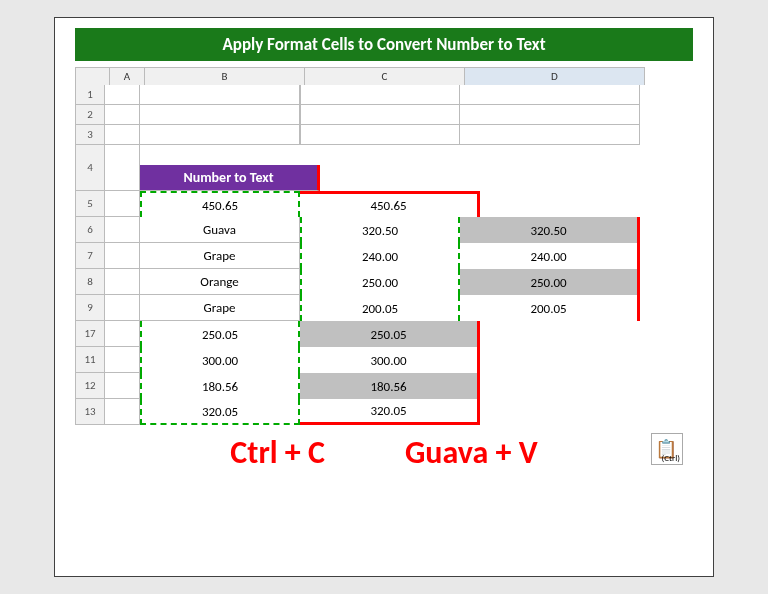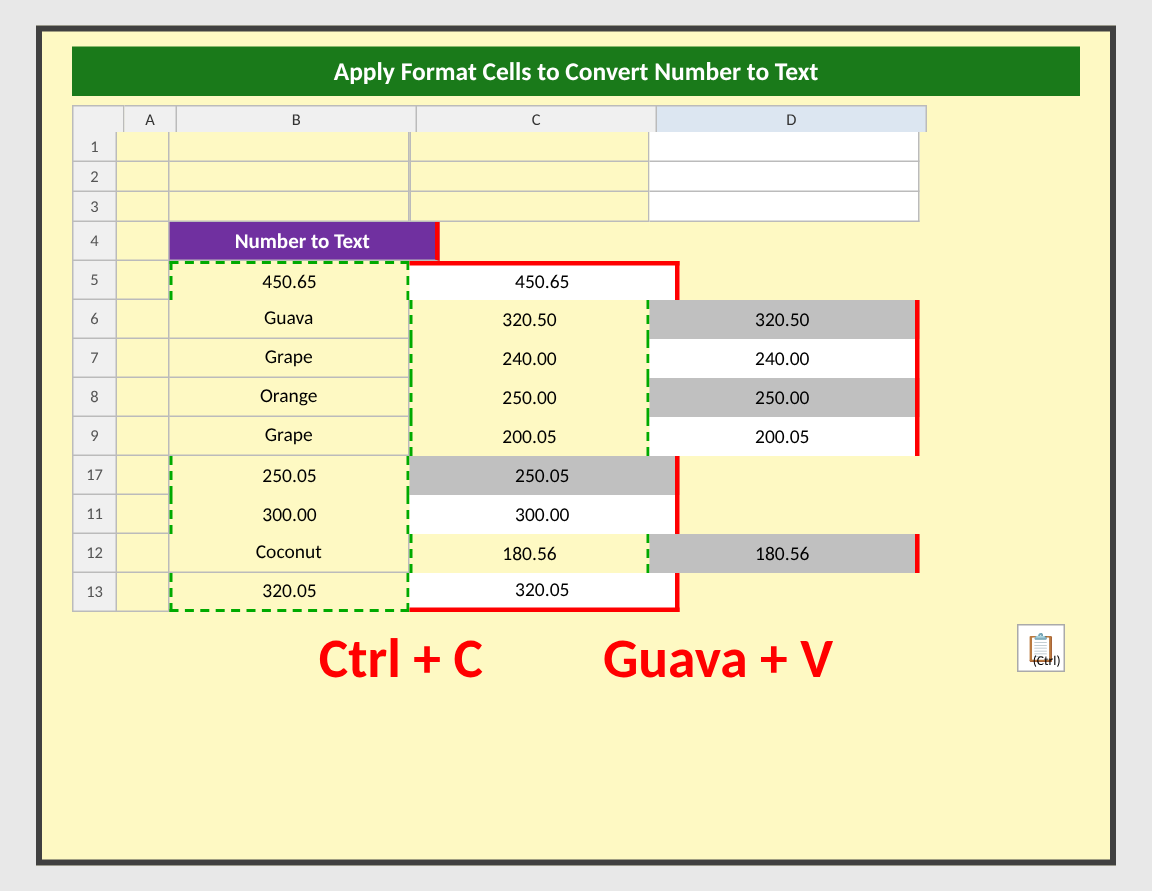--- a/index.html
+++ b/index.html
@@ -8,24 +8,24 @@
       font-family: Calibri, Arial, sans-serif;
       font-size: 13px;
       width: 768px;
       height: 594px;
       overflow: hidden;
       display: flex;
       align-items: center;
       justify-content: center;
     }
     .spreadsheet-container {
-      background: #fef9c3;
-      width: 720px;
+      background: #ffffff;
+      width: 660px;
       height: 560px;
-      border: 4px solid #404040;
+      border: 1px solid #404040;
       display: flex;
       flex-direction: column;
       overflow: hidden;
     }
     .title-bar {
       background: #1a7a1a;
       padding: 6px 12px;
       margin: 10px 20px 6px 20px;
       text-align: center;
     }
@@ -121,20 +121,21 @@
       color: white;
       font-weight: bold;
       font-size: 14px;
     }
     .header-row .cell-c {
       border-left: 1px solid #7030a0;
       border-right: 1px solid #7030a0;
     }
     .header-row .cell-d {
       border-right: 3px solid red;
+      margin-top: 20px;
     }
 
     
     .row-5 .cell-c {
       border-top: 2px dashed #00aa00;
     }
     
     .row-13 .cell-c {
       border-bottom: 2px dashed #00aa00;
     }
@@ -156,21 +157,21 @@
     .bottom-labels {
       display: flex;
       justify-content: center;
       align-items: center;
       margin-top: 8px;
       gap: 80px;
       position: relative;
     }
     .ctrl-label {
       color: red;
-      font-size: 37px;
+      font-size: 32px;
       font-weight: bold;
       font-family: Calibri, Arial, sans-serif;
     }
     .paste-icon {
       position: absolute;
       right: 30px;
       top: 0;
       width: 32px;
       height: 32px;
       background: white;
@@ -271,21 +272,20 @@
     </div>
         <div class="data-row">
       <div class="cell cell-rownum">11</div>
       <div class="cell cell-a"></div>
       <div class="cell cell-c" style="border-top:none;border-bottom:none;">300.00</div>
       <div class="cell cell-d" style="background:white;border-top:none;border-bottom:none;">300.00</div>
     </div>
         <div class="data-row">
       <div class="cell cell-rownum">12</div>
       <div class="cell cell-a"></div>
-      <div class="cell cell-b">Coconut</div>
       <div class="cell cell-c" style="border-top:none;border-bottom:none;">180.56</div>
       <div class="cell cell-d" style="background:#c0c0c0;border-top:none;border-bottom:none;">180.56</div>
     </div>
         <div class="data-row row-13">
       <div class="cell cell-rownum">13</div>
       <div class="cell cell-a"></div>
       <div class="cell cell-c" style="border-top:none;border-bottom:2px dashed #00aa00;">320.05</div>
       <div class="cell cell-d" style="background:white;border-top:none;border-bottom:3px solid red;">320.05</div>
     </div>
       </div>

